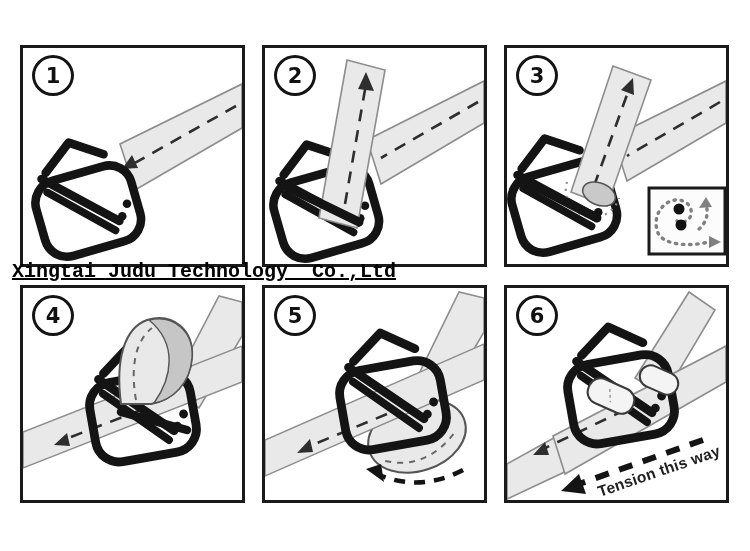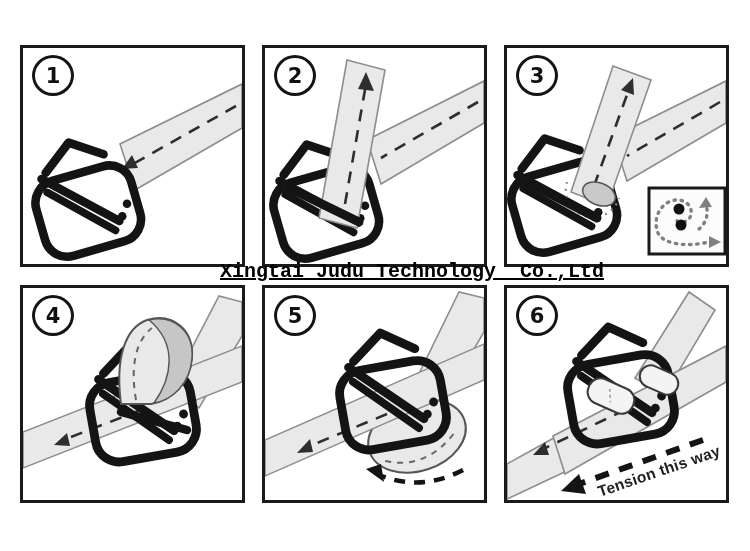--- a/index.html
+++ b/index.html
@@ -8,21 +8,21 @@
   .panel{position:absolute;width:225px;background:#ffffff;border:3px solid #1a1a1a;box-sizing:border-box;}
   .panel.row1{top:45px;height:222px;}
   .panel.row2{top:285px;height:218px;}
   .panel.col1{left:20px;}
   .panel.col2{left:262px;}
   .panel.col3{left:504px;}
   .panel svg{display:block;}
   .badge{position:absolute;left:9px;top:7px;width:36px;height:35px;border:3px solid #141414;border-radius:50%;
          background:#ffffff;display:flex;align-items:center;justify-content:center;
          font-family:"DejaVu Sans",sans-serif;font-weight:bold;font-size:21px;color:#111;}
-  .watermark{position:absolute;top:260px;left:0;width:604px;text-align:right;
+  .watermark{position:absolute;top:260px;left:12px;width:604px;text-align:left;
              font-family:"Liberation Mono","DejaVu Sans Mono",monospace;font-weight:bold;font-size:20px;
              color:#000;text-decoration:underline;white-space:pre;letter-spacing:0px;z-index:20;}
   
   .strap{fill:#e9e9e9;stroke:#8d8d8d;stroke-width:1.6;}
   .dashline{stroke:#2e2e2e;stroke-width:2.6;stroke-dasharray:12 9;fill:none;stroke-linecap:butt;}
   .finedash{stroke:#666;stroke-width:2;stroke-dasharray:6 6;fill:none;}
   .ah{fill:#2e2e2e;stroke:none;}
   .wire{stroke:#141414;fill:none;stroke-linecap:round;stroke-linejoin:round;}
   .dotted{stroke:#808080;stroke-width:3.4;stroke-dasharray:1.5 5.6;fill:none;stroke-linecap:round;}
   .tension-text{font-family:"Liberation Sans",sans-serif;font-size:15.5px;font-weight:600;fill:#1f1f1f;letter-spacing:.3px;}

